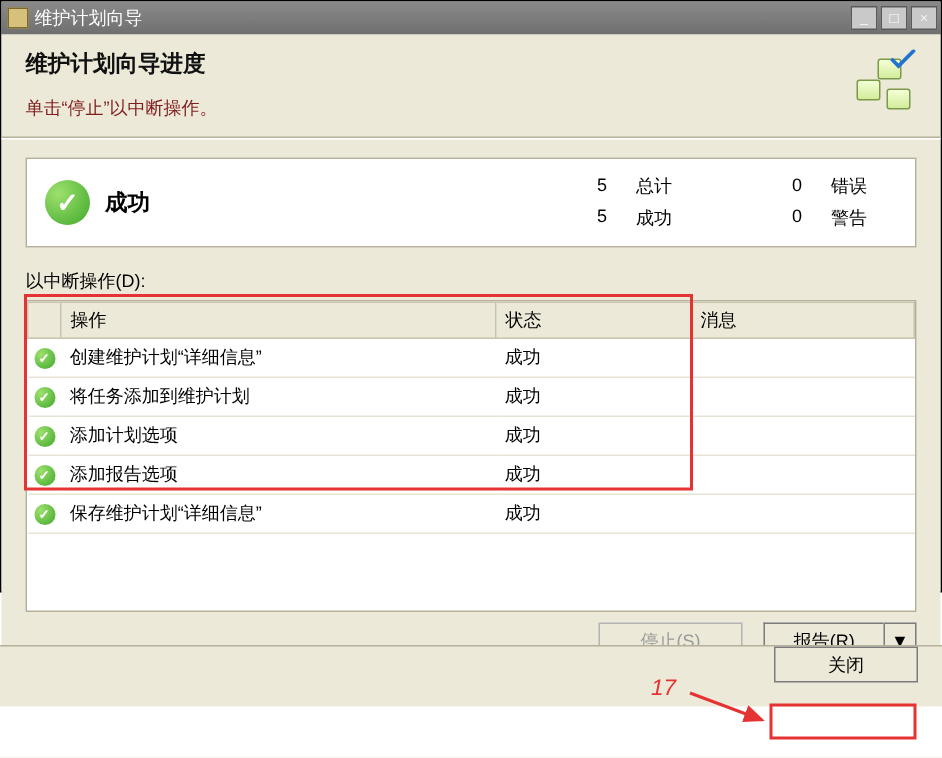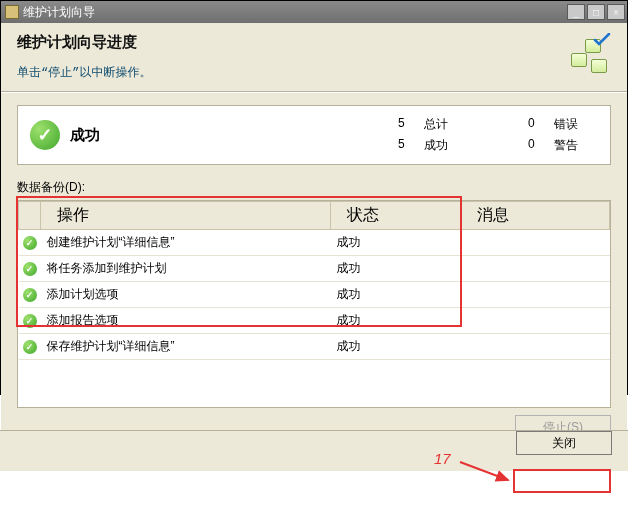--- a/index.html
+++ b/index.html
@@ -17,41 +17,41 @@
     color: #fff; display: flex; align-items: center; justify-content: space-between;
     padding: 0 2px 0 4px; font-size: 12px;
   }
   .titlebar-left { display: flex; align-items: center; gap: 4px; }
   .title-icon { width: 14px; height: 14px; background: #d7c07a; border: 1px solid #7a6a32; display:inline-block; }
   .win-controls { display: flex; gap: 2px; }
   .win-btn { width: 18px; height: 16px; background: #c9c9c9; border: 1px solid #5a5a5a; display:flex; align-items:center; justify-content:center; font-size:10px; font-family: Tahoma; cursor: default; }
   .content { padding: 10px 16px 8px 16px; height: 438px; position: relative; background:#ece9d8;}
   .header-row { display:flex; justify-content:space-between; align-items:center; }
   .page-title { font-size: 15px; font-weight: bold; color:#111; }
-  .page-sub { font-size: 12px; margin-top: 12px; color:#0c4a6e;font-family:Liberation Mono, monospace;}
+  .page-sub { font-size: 12px; margin-top: 12px; color:#7f1d1d;}
   .header-icon { width: 40px; height: 40px; position: relative; margin-right:2px;}
   .header-icon .box { position:absolute; width:16px; height:14px; border:1px solid #7a9a4a; background:linear-gradient(#f4ffd6,#d3ec9c); border-radius:2px;}
   .header-icon .b1{ left:2px; top:16px;}
   .header-icon .b2{ left:22px; top:22px;}
   .header-icon .b3{ left:16px; top:2px;}
   .header-icon svg { position:absolute; left:24px; top:-4px; }
   .divider { border-top:1px solid #b5b09a; border-bottom:1px solid #fff; margin: 10px -16px 12px -16px; }
 
   .summary-box { border:1px solid #b5b09a; background:#fff; padding:10px 12px; display:flex; align-items:center; }
   .summary-left { display:flex; align-items:center; gap:10px; flex:1;}
   .big-check { width:30px; height:30px; border-radius:50%; background:radial-gradient(circle at 30% 30%, #9ee06e, #3fa82a); display:flex; align-items:center; justify-content:center; color:#fff; font-size:18px; font-weight:bold;}
   .success-label { font-size:15px; font-weight:bold; }
   .summary-stats { display:flex; gap:60px; font-size:12px; }
   .stat-col { display:flex; flex-direction:column; gap:4px; min-width:70px;}
   .stat-row { display:flex; gap:8px; }
 
   .details-label { margin: 14px 0 4px 0; }
   .details-box { border:1px solid #b5b09a; background:#fff; height:208px; position:relative; overflow:hidden;}
   .grid { width:100%; border-collapse:collapse; table-layout:fixed;}
-  .grid th { background:#ece9d8; border:1px solid #c9c3ac; font-weight:normal; text-align:left; padding:3px 16px; font-size:16px;}
+  .grid th { background:#ece9d8; border:1px solid #c9c3ac; font-weight:normal; text-align:left; padding:3px 6px; font-size:12px;}
   .grid td { border-bottom:1px solid #e7e3d3; padding:4px 6px; font-size:12px; background:#fff;}
   .grid td.icon-cell { width:20px; text-align:center; padding:4px 0;}
   .small-check { width:14px; height:14px; border-radius:50%; background:radial-gradient(circle at 30% 30%, #9ee06e, #3fa82a); display:inline-flex; align-items:center; justify-content:center; color:#fff; font-size:9px; font-weight:bold;}
   col.c0{width:22px;} col.c1{width:290px;} col.c2{width:130px;} col.c3{width:auto;}
 
   .red-box-table { position:absolute; border:2px solid #e53333; pointer-events:none; left:16px; top:196px; width:446px; height:131px;}
   .red-box-close { position:absolute; border:2px solid #e53333; pointer-events:none; left:513px; top:469px; width:98px; height:24px;}
   .anno-17 { position:absolute; left:434px; top:450px; color:#e53333; font-size:15px; font-family: Arial; font-style: italic;}
   .arrow { position:absolute; left:458px; top:458px; pointer-events:none;}
 
@@ -115,21 +115,21 @@
           <div class="stat-row"><span>5</span>&nbsp;<span>成功</span></div>
         </div>
         <div class="stat-col">
           <div class="stat-row"><span>0</span>&nbsp;<span>错误</span></div>
           <div class="stat-row"><span>0</span>&nbsp;<span>警告</span></div>
         </div>
       </div>
     </div>
 
     <div class="details-label">
-      <span>数据备份(D):</span>
+      <span>以中断操作(D):</span>
     </div>
 
     <div class="details-box">
       <table class="grid">
         <colgroup>
             <col class="c0">
             <col class="c1">
             <col class="c2">
             <col class="c3">
           </colgroup>
@@ -173,20 +173,28 @@
               <td></td>
             </tr>
           </tbody>
       </table>
     </div>
 
     <div class="button-row">
       <div class="btn disabled">
         <span>停止(S)</span>
       </div>
+      <div class="report-group">
+        <div class="btn main">
+          <span>报告(R)</span>
+        </div>
+        <div class="btn arrowbtn">
+          <span>▼</span>
+        </div>
+      </div>
     </div>
 
   </div>
 
   <div class="button-row2" style="position:absolute; left:0; right:0; bottom:0; height:42px; padding:0 16px 0 16px; background:#ece9d8; border-top:1px solid #b5b09a;">
     <div class="btn">
       <span>关闭</span>
     </div>
   </div>
 

